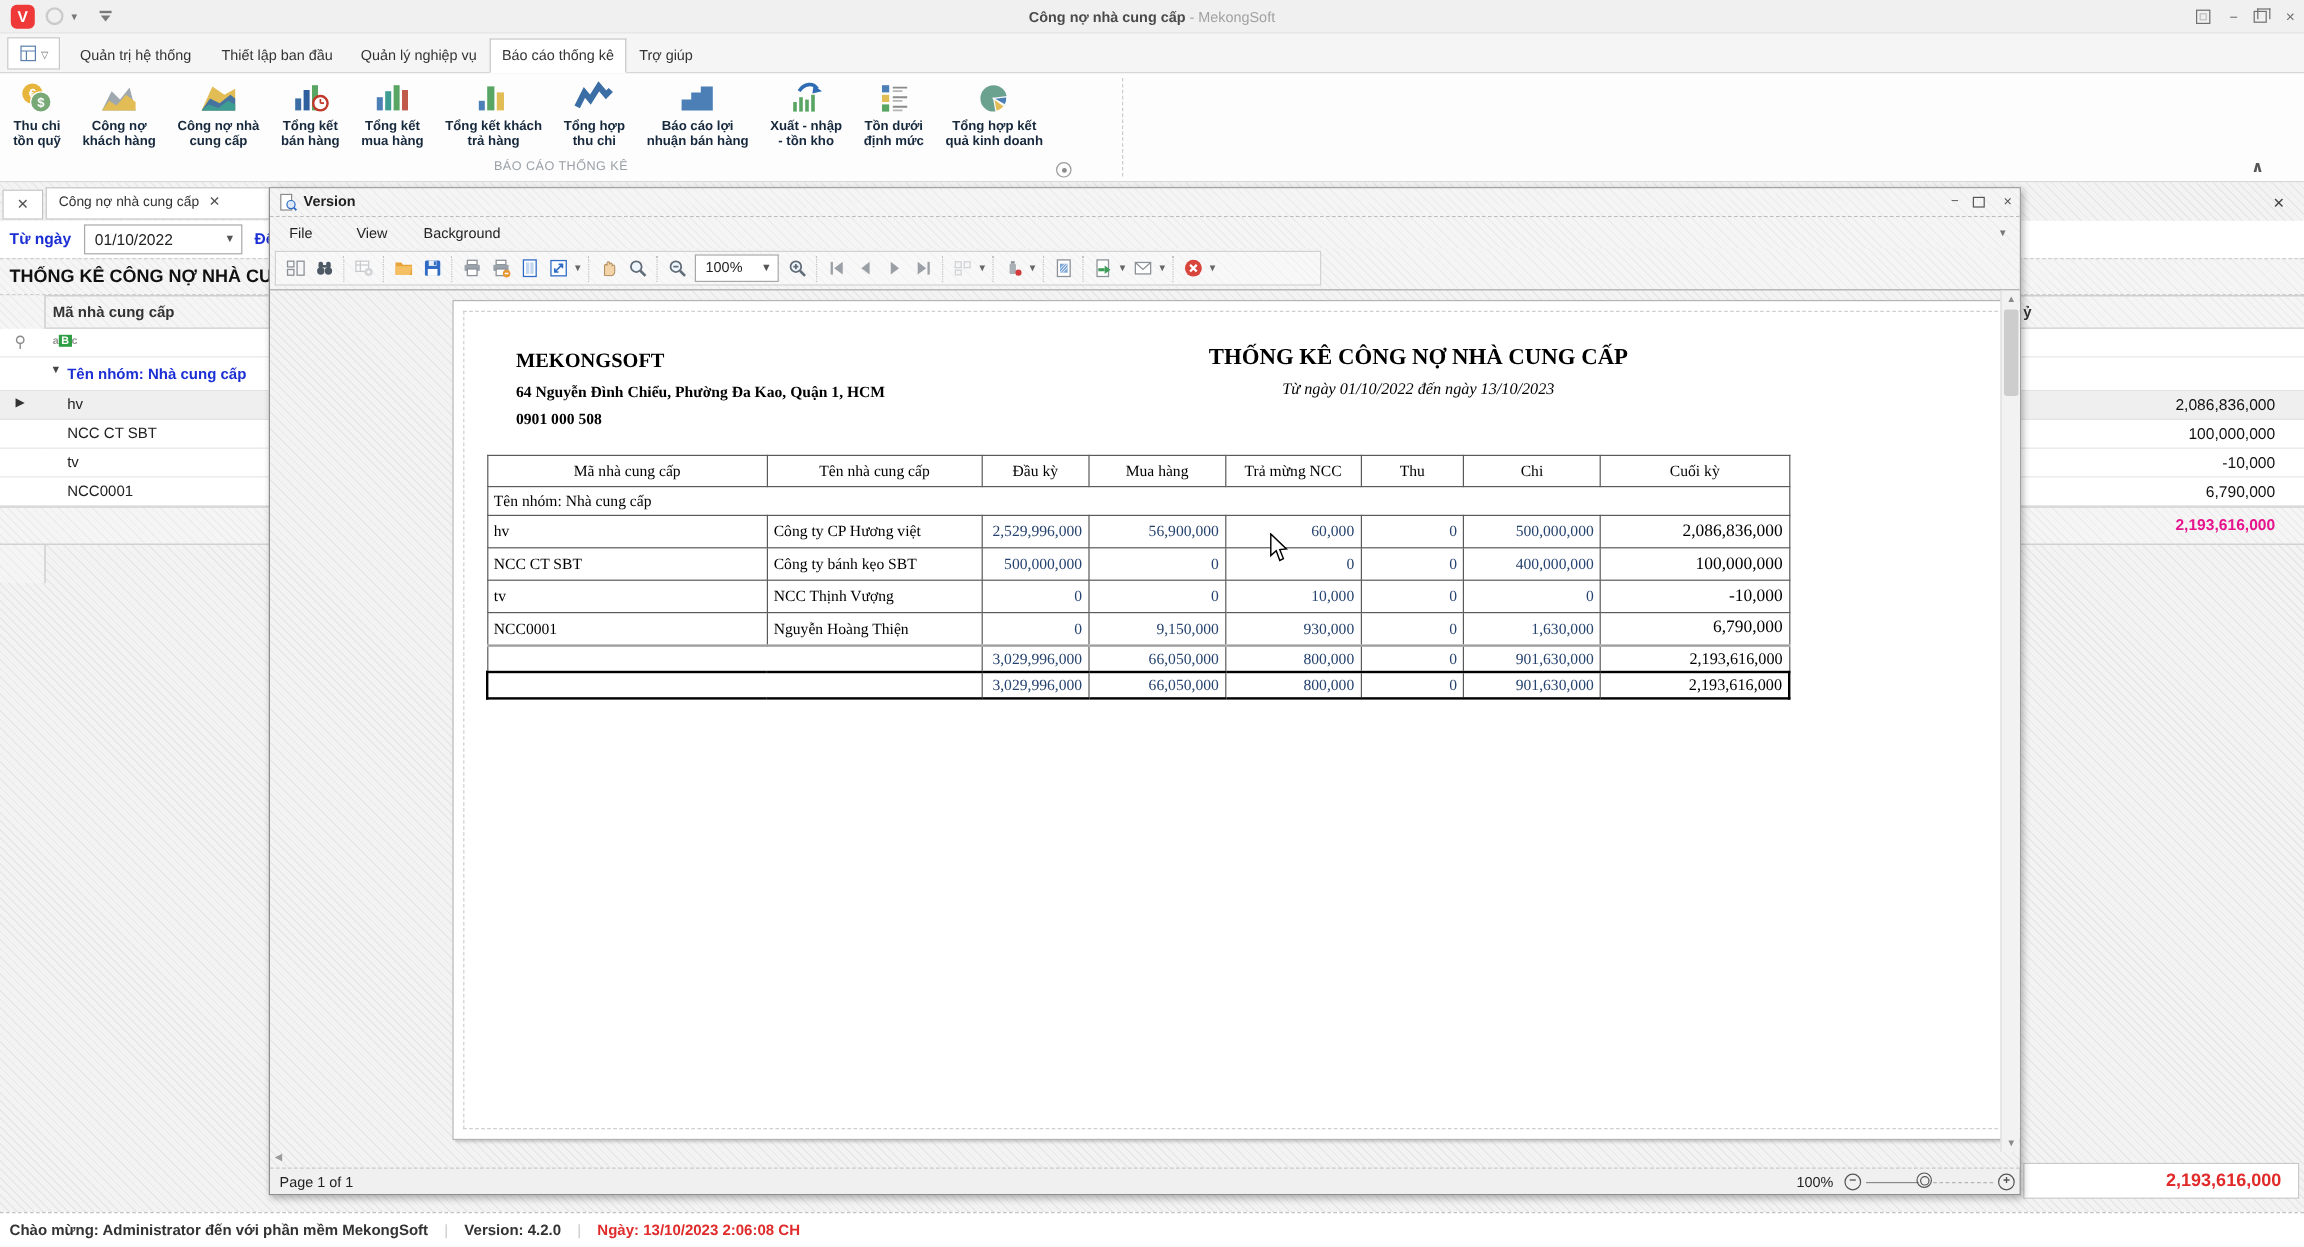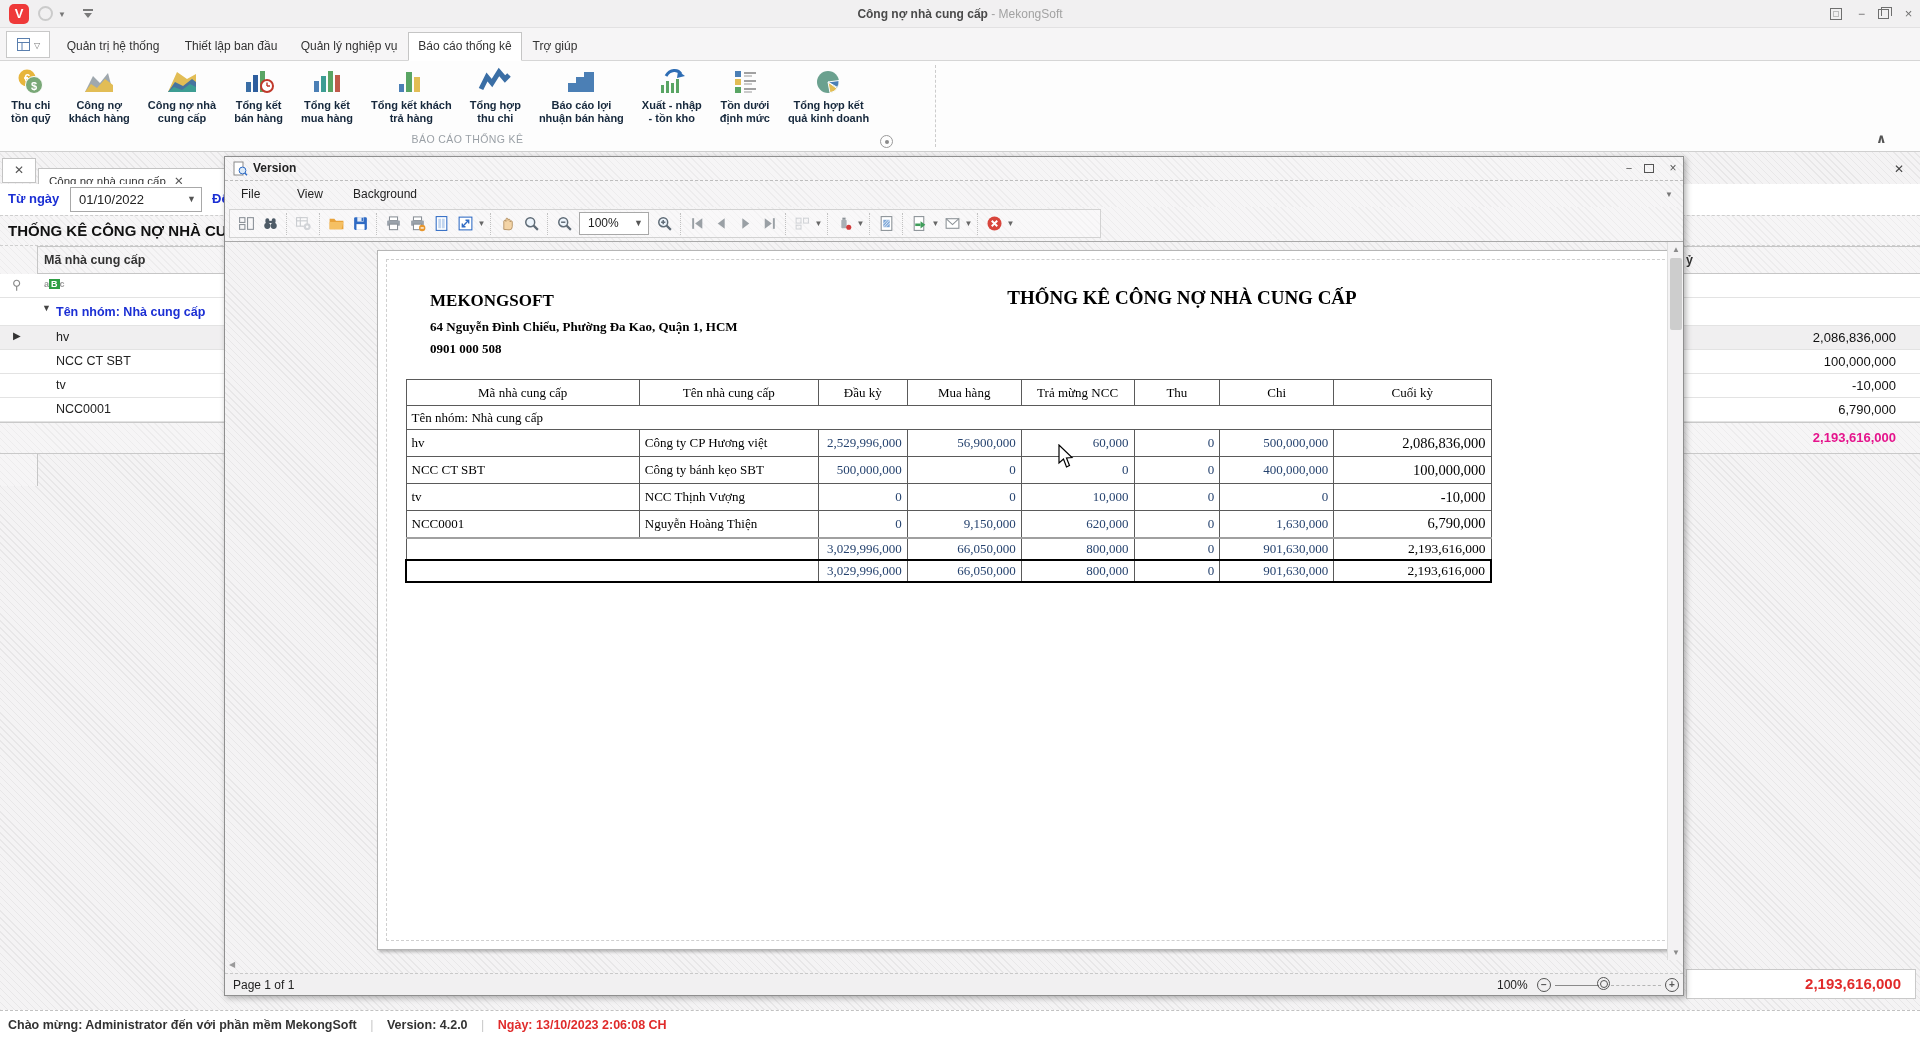--- a/index.html
+++ b/index.html
@@ -48,21 +48,21 @@
   #dialog-launcher::after{content:"";position:absolute;left:4px;top:4px;width:4px;height:4px;background:#8a8a8a;border-radius:50%;}
   #ribbon-sep{left:935px;top:4px;height:82px;border-left:1px dashed #cccccc;}
   #ribbon-collapse{left:1876px;top:70px;font-size:13px;color:#555;font-weight:bold;}
 
   
   #main{left:0;top:152px;width:1920px;height:858px;}
 
   
   .formbox{background:#fff;border:1px solid #c3c3c3;}
   #form-tab-close{left:2px;top:6px;width:34px;height:25px;text-align:center;line-height:23px;color:#555;font-size:12px;}
-  #form-tab{left:38px;top:16px;width:188px;height:27px;line-height:25px;font-size:11.5px;color:#333;padding-left:10px;}
+  #form-tab{left:38px;top:4px;width:188px;height:27px;line-height:25px;font-size:11.5px;color:#333;padding-left:10px;}
   #form-tab .x{margin-left:8px;color:#555;font-weight:bold;}
   #form-right-close{left:1894px;top:10px;color:#444;font-weight:bold;font-size:12px;}
   #form-controls{left:0;top:32px;width:1920px;height:31px;background:#fff;}
   .blue-label{color:#1b2fd4;font-weight:bold;font-size:13px;}
   #from-label{left:8px;top:7px;}
   #from-combo{left:70px;top:3px;width:132px;height:25px;background:#fff;border:1px solid #a8a8a8;line-height:23px;font-size:13px;color:#222;padding-left:8px;}
   #from-combo .cdd{position:absolute;right:5px;top:0;font-size:9px;color:#555;line-height:23px;}
   #to-label{left:212px;top:7px;white-space:nowrap;}
   #form-title-row{left:0;top:63px;width:1920px;height:31px;border-top:1px dashed #cfcfcf;border-bottom:1px dashed #cfcfcf;}
   #form-title{left:8px;top:0;line-height:29px;font-size:15px;font-weight:bold;color:#111;white-space:nowrap;}
@@ -562,20 +562,21 @@
       </div>
 
       <div id="pv-doc" class="abs hatch">
         <div id="pv-page">
           <div id="pv-margins"></div>
           <div id="rep-company" class="serif">MEKONGSOFT</div>
           <div id="rep-address" class="serif">64 Nguyễn Đình Chiểu, Phường Đa Kao, Quận 1, HCM</div>
           <div id="rep-phone" class="serif">0901 000 508</div>
           <div id="rep-titleblock">
             <div id="rep-title" class="serif">THỐNG KÊ CÔNG NỢ NHÀ CUNG CẤP</div>
+            <div id="rep-period" class="serif">Từ ngày 01/10/2022 đến ngày 13/10/2023</div>
           </div>
           <table id="rep-table" class="serif">
               <colgroup>
                 <col style="width:21.5%">
                 <col style="width:16.5%">
                 <col style="width:8.2%">
                 <col style="width:10.5%">
                 <col style="width:10.4%">
                 <col style="width:7.9%">
                 <col style="width:10.5%">
@@ -623,21 +624,21 @@
                   <td class="num">10,000</td>
                   <td class="num">0</td>
                   <td class="num">0</td>
                   <td class="end">-10,000</td>
                 </tr>
                 <tr>
                   <td class="">NCC0001</td>
                   <td class="">Nguyễn Hoàng Thiện</td>
                   <td class="num">0</td>
                   <td class="num">9,150,000</td>
-                  <td class="num">620,000</td>
+                  <td class="num">930,000</td>
                   <td class="num">0</td>
                   <td class="num">1,630,000</td>
                   <td class="end">6,790,000</td>
                 </tr>
                 <tr class="sum">
                   <td colspan="2" class="merge"></td>
                   <td class="num">3,029,996,000</td>
                   <td class="num">66,050,000</td>
                   <td class="num">800,000</td>
                   <td class="num">0</td>

